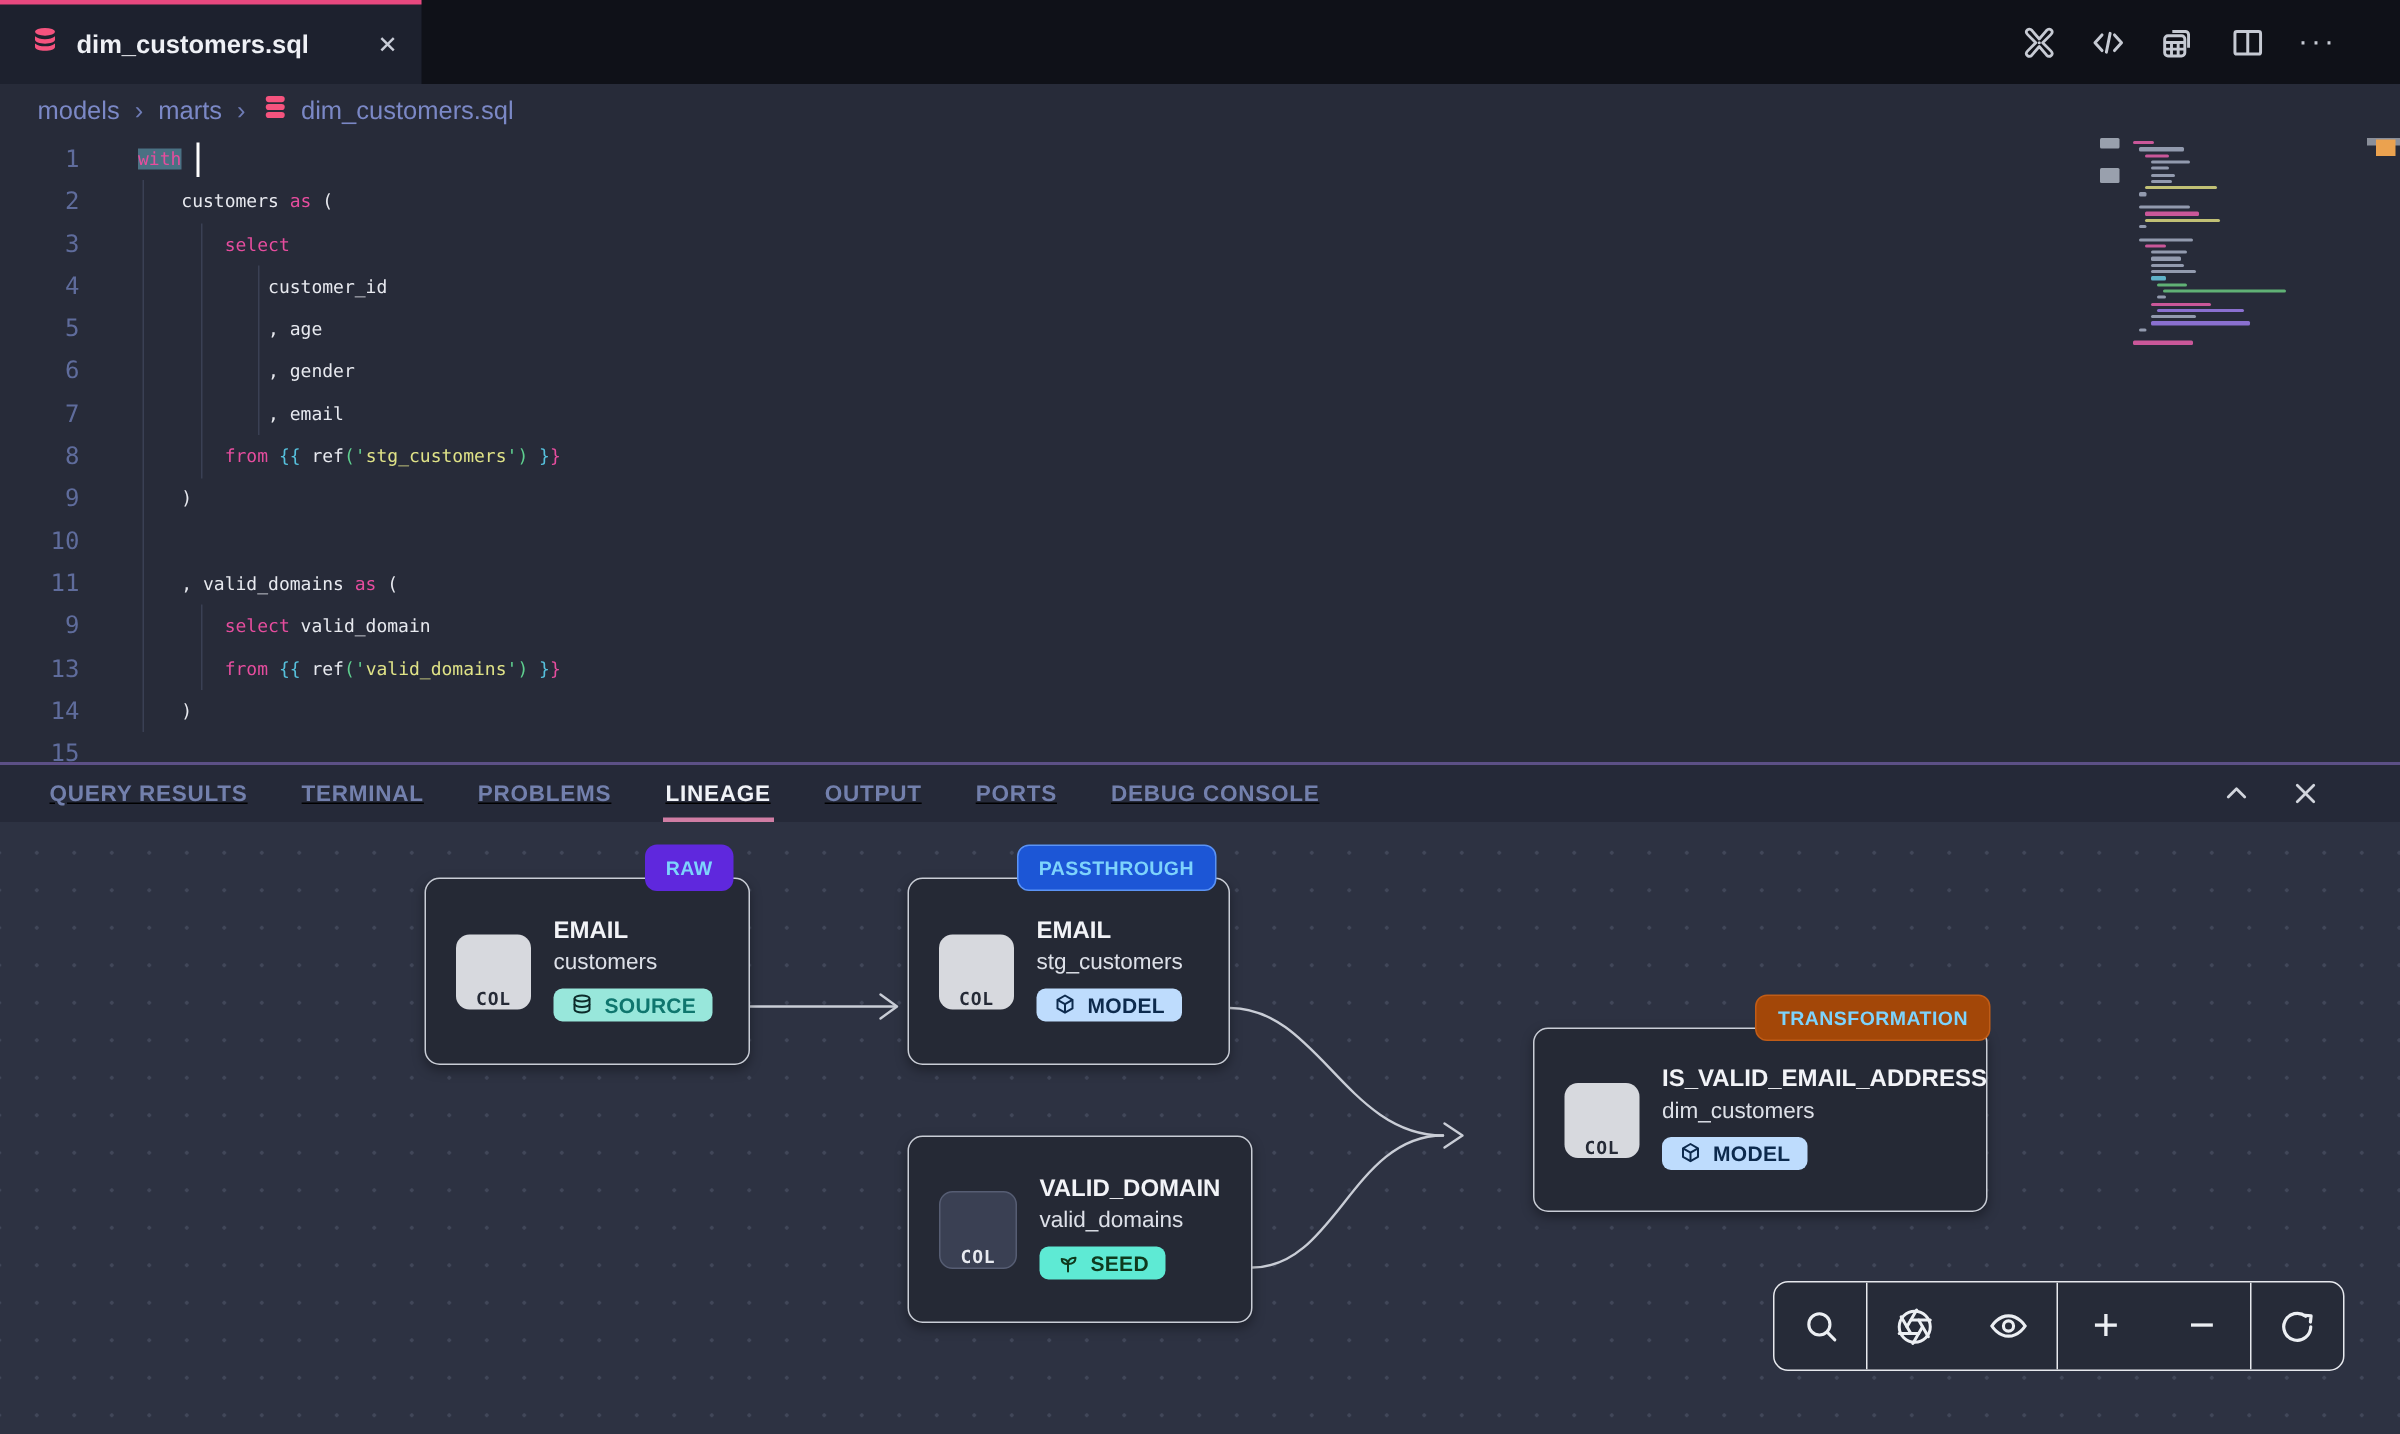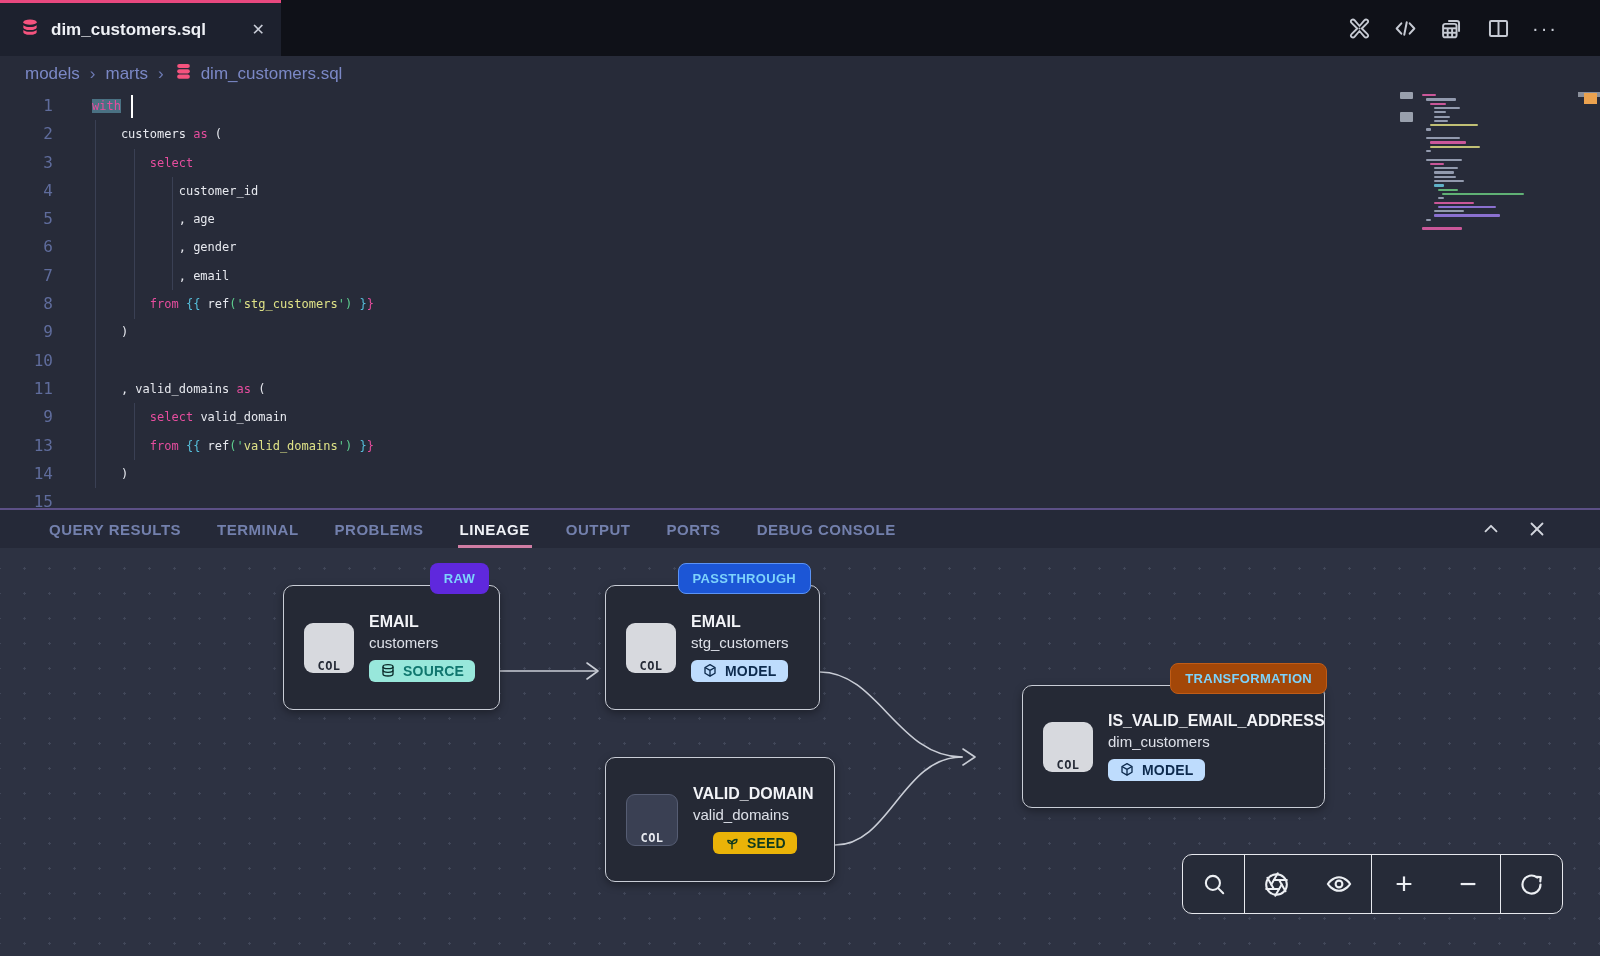--- a/index.html
+++ b/index.html
@@ -36,21 +36,21 @@
   .minimap div{position:absolute;height:2.3px;border-radius:1px;opacity:.95;}
   .mw{background:#98a0b4;} .mp{background:#d35a9e;} .my{background:#c9c878;}
   .mg{background:#63b878;} .mpu{background:#8f74d8;} .mc{background:#62b8d0;}
   .ov-bar{position:absolute;background:#99a0ad;border-radius:1px;}
   .scroll-strip{position:absolute;left:1578px;top:0;width:22px;height:10px;}
   .scroll-gray{position:absolute;left:0;top:0;width:22px;height:5px;background:#8a8f9a;}
   .scroll-orange{position:absolute;left:6px;top:1px;width:13px;height:11px;background:#eba24f;}
   
   .panel-header{position:absolute;left:0;top:508px;width:1600px;height:40px;background:#252938;
                 border-top:2px solid #5c5086;box-sizing:border-box;display:flex;align-items:center;}
-  .ptabs{display:flex;align-items:stretch;gap:36px;padding-left:49px;height:100%;}
+  .ptabs{display:flex;align-items:stretch;gap:36px;padding-left:33px;height:100%;text-decoration:underline;}
   .ptab{display:flex;align-items:center;color:#7380ad;font-size:15px;font-weight:600;
         letter-spacing:.5px;position:relative;cursor:pointer;}
   .ptab.active{color:#f0f2f7;}
   .ptab.active::after{content:"";position:absolute;left:-2px;right:-2px;bottom:0;height:3px;background:#d07da4;}
   .panel-actions{margin-left:auto;display:flex;align-items:center;gap:24px;padding-right:52px;color:#d2d5dd;}
   
   .canvas{position:absolute;left:0;top:548px;width:1600px;height:408px;background:#2d3242;
           background-image:radial-gradient(#414759 1.2px,transparent 1.4px);
           background-size:25px 25px;background-position:12px 8px;}
   .edges{position:absolute;left:0;top:0;}
@@ -60,21 +60,21 @@
           display:flex;flex-direction:column;align-items:center;justify-content:center;margin-right:15px;gap:38px;}
   .colbox.dark{background:#3a4053;border:1px solid #565d73;color:#e8eaf0;}
   .colbox .col-label{font-size:12px;font-weight:700;letter-spacing:.5px;margin-top:-1px;
                      font-family:"DejaVu Sans Mono",monospace;}
   .ntitle{font-size:16px;font-weight:600;color:#f2f3f7;white-space:nowrap;}
   .nsub{font-size:15px;color:#dde0e8;margin-top:3px;white-space:nowrap;}
   .resbadge{display:inline-flex;align-items:center;gap:7px;margin-top:9px;padding:3px 11px;border-radius:6px;
             font-size:14px;font-weight:700;letter-spacing:.2px;}
   .res-source{background:#98e7db;color:#0f766e;}
   .res-model{background:#bedcfd;color:#0d2a4d;}
-  .res-seed{background:#eab308;color:#0f3a1e;margin-left:20px;}
+  .res-seed{background:#5eead4;color:#0f3a1e;}
   .statusbadge{position:absolute;top:-23px;height:31px;display:flex;align-items:center;padding:0 14px;
                border-radius:8px;color:#7dd3fc;font-size:13px;font-weight:700;letter-spacing:.3px;box-sizing:border-box;}
   .st-raw{background:#5f28dd;right:10px;}
   .st-pass{background:#1c56d6;border:1.5px solid #5b93f5;right:8px;}
   .st-trans{background:#a34708;border:1.5px solid #c05c17;right:-3px;}
   
   .ltoolbar{position:absolute;left:1182px;top:306px;width:381px;height:60px;box-sizing:border-box;
             background:#262b38;border:1.5px solid #e7e9ee;border-radius:10px;display:flex;overflow:hidden;}
   .lt-cell{display:flex;align-items:center;justify-content:space-around;border-right:1.5px solid #e7e9ee;
            box-sizing:border-box;color:#eceff3;}

